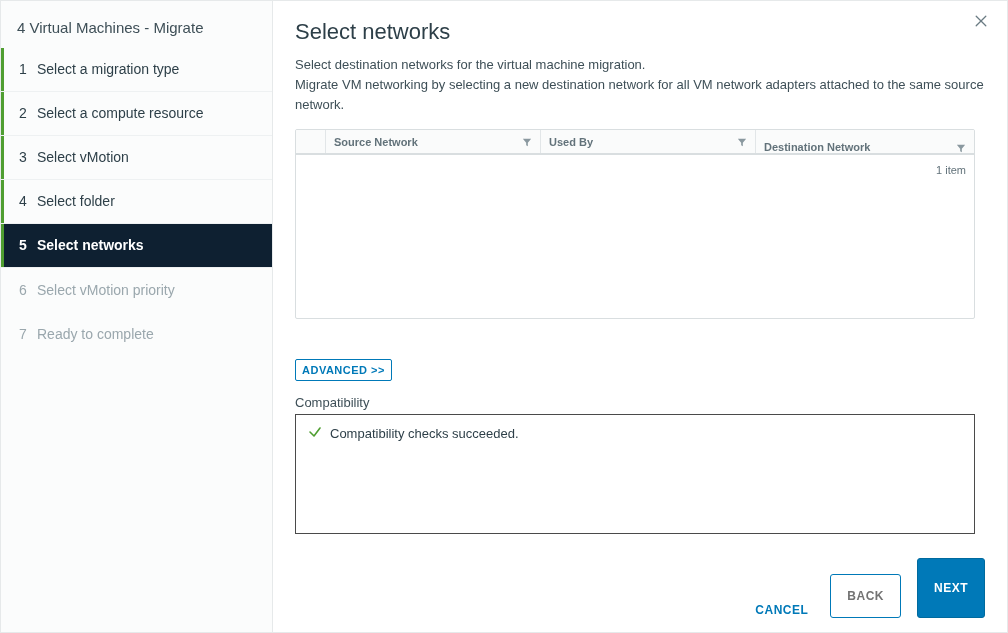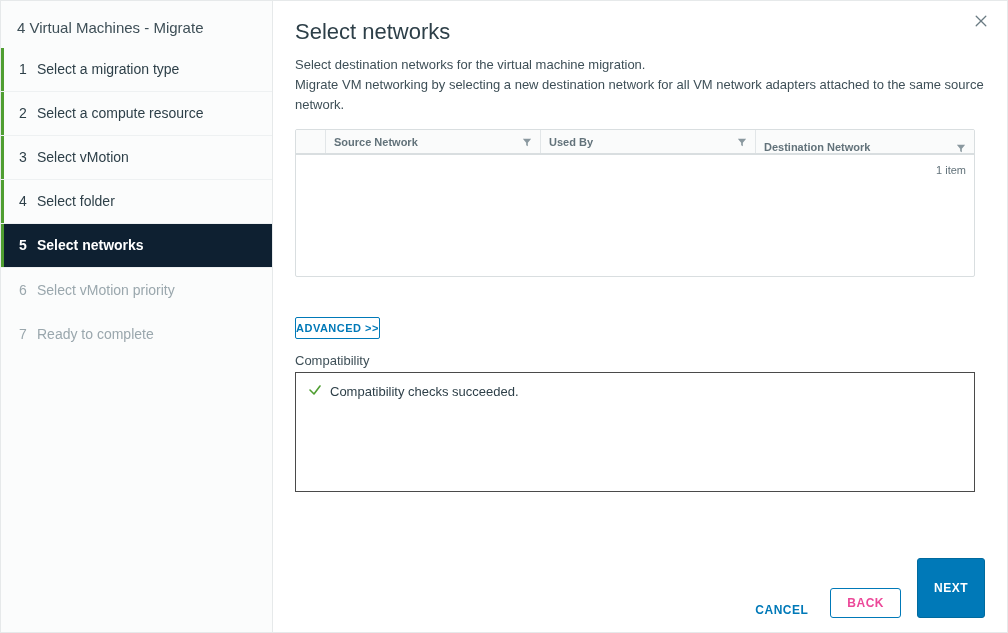--- a/index.html
+++ b/index.html
@@ -99,21 +99,21 @@
     line-height: 1.55;
     margin-bottom: 14px;
   }
   
   .grid {
     border: 1px solid #d9dee0;
     border-radius: 2px;
     width: 680px;
     display: flex;
     flex-direction: column;
-    height: 148px;
+    height: 190px;
     overflow: hidden;
   }
   .grid-header {
     display: flex;
     background: #fafbfb;
     border-bottom: 1px solid #d9dee0;
     font-size: 11px;
     color: #62727a;
     font-weight: 600;
     height: 24px;
@@ -173,21 +173,21 @@
   }
   
   .gap { flex: 0 0 40px; }
   .adv-btn {
     display:inline-block;
     border: 1px solid #0079b8;
     color:#0079b8;
     background:#fff;
     font-size: 11px;
     letter-spacing: .5px;
-    padding: 4px 0;
+    padding: 4px 6px;
     border-radius: 2px;
     cursor: pointer;
     font-weight:600;
   }
   .compat-label {
     margin-top: 14px;
     font-size: 13px;
     color:#3e4f57;
     margin-bottom: 4px;
   }
@@ -211,26 +211,26 @@
   .btn-cancel {
     color:#0079b8;
     font-size: 12px;
     font-weight:600;
     letter-spacing:.5px;
     cursor:pointer;
     background:none; border:none;
   }
   .btn-back {
     border:1px solid #0079b8;
-    color:#ec4899;
+    color:#737373;
     background:#fff;
     font-size:12px;
     font-weight:600;
     letter-spacing:.5px;
-    padding: 7px 16px;
+    padding: 14px 16px;
     border-radius:3px;
     cursor:pointer;
   }
   .btn-next {
     border:1px solid #006a9e;
     background:#0079b8;
     color:#fff;
     font-size:12px;
     font-weight:600;
     letter-spacing:.5px;

